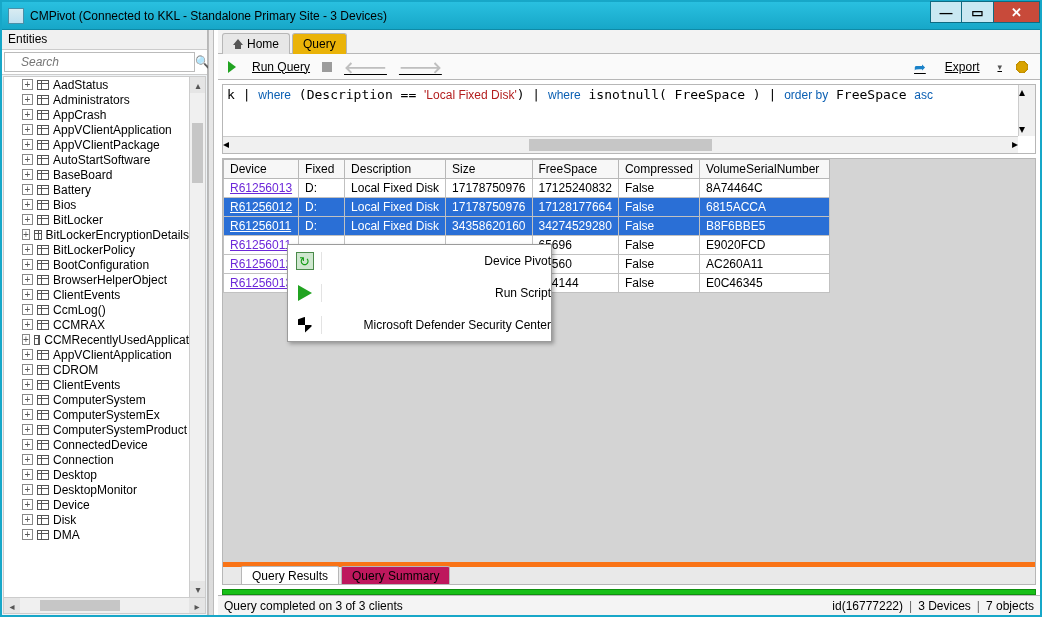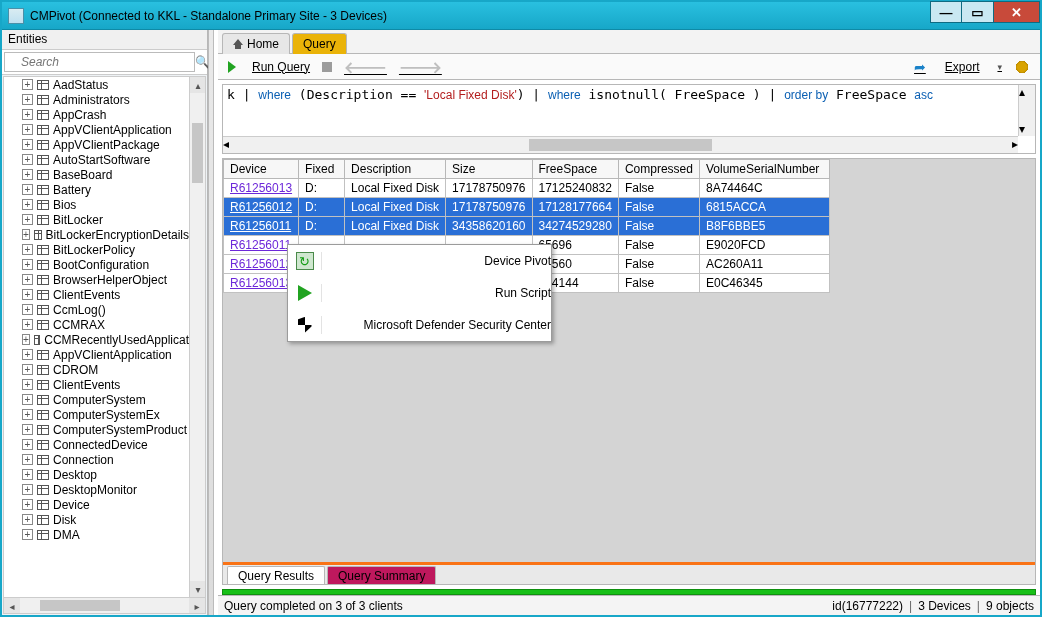--- a/index.html
+++ b/index.html
@@ -80,21 +80,21 @@
   .cm-pivot::after{content:"↻"; position:absolute; inset:0; display:flex; align-items:center; justify-content:center; font-size:13px; color:#169c16;}
   .cm-run { display:flex; align-items:center; justify-content:center;}
   .cm-run::before{content:""; width:0; height:0; border-left:14px solid #21a321; border-top:8px solid transparent; border-bottom:8px solid transparent;}
   .cm-shield { position:relative;}
   .cm-shield::before { content:""; position:absolute; left:2px; top:1px; width:14px; height:16px; background:
     linear-gradient(90deg,#000 50%, transparent 50%) top/100% 50% no-repeat,
     linear-gradient(90deg,transparent 50%, #000 50%) bottom/100% 50% no-repeat;
     clip-path: polygon(50% 0, 100% 15%, 100% 60%, 50% 100%, 0 60%, 0 15%);
   }
 
-  .results-tabs { position:absolute; left:0; right:0; bottom:0; height:22px; background:#e9e9e9; border-top:3px solid #f97316; display:flex; align-items:flex-end; padding:0 4px;text-align:center;}
+  .results-tabs { position:absolute; left:0; right:0; bottom:0; height:22px; background:#e9e9e9; border-top:5px solid #f97316; display:flex; align-items:flex-end; padding:0 18px;text-align:center;}
   .results-tabs .rtab { padding:2px 10px; border:1px solid #b7b7b7; background:#be185d; border-bottom:none; margin-right:2px; position:relative; bottom:-1px; border-radius:2px 2px 0 0;}
   .results-tabs .rtab.active { background:#fff;}
   .progress-bar { height:6px; background:#17c017; border:1px solid #0f8f0f; margin:2px 4px 0 4px;}
   .statusbar { height:20px; border-top:1px solid #b7b7b7; display:flex; align-items:center; padding:0 6px; background:#f4f4f4; font-size:12px;}
   .statusbar .sp { flex:1; }
   .statusbar .sep { margin:0 6px; color:#666;}
   .splitter { width:6px; background:linear-gradient(#e9e9e9,#dcdcdc); cursor:col-resize; border-left:1px solid #bbb; border-right:1px solid #bbb;}
 </style>
 </head>
 <body>
@@ -447,18 +447,18 @@
 
       <div class="progress-bar"></div>
 
       <div class="statusbar">
         <span>Query completed on 3 of 3 clients</span>
         <span class="sp"></span>
         <span>id(16777222)</span>
         <span class="sep">|</span>
         <span>3 Devices</span>
         <span class="sep">|</span>
-        <span>9 objects</span>
+        <span>7 objects</span>
       </div>
     </div>
 
   </div>
 </div>
 
 </body></html>

